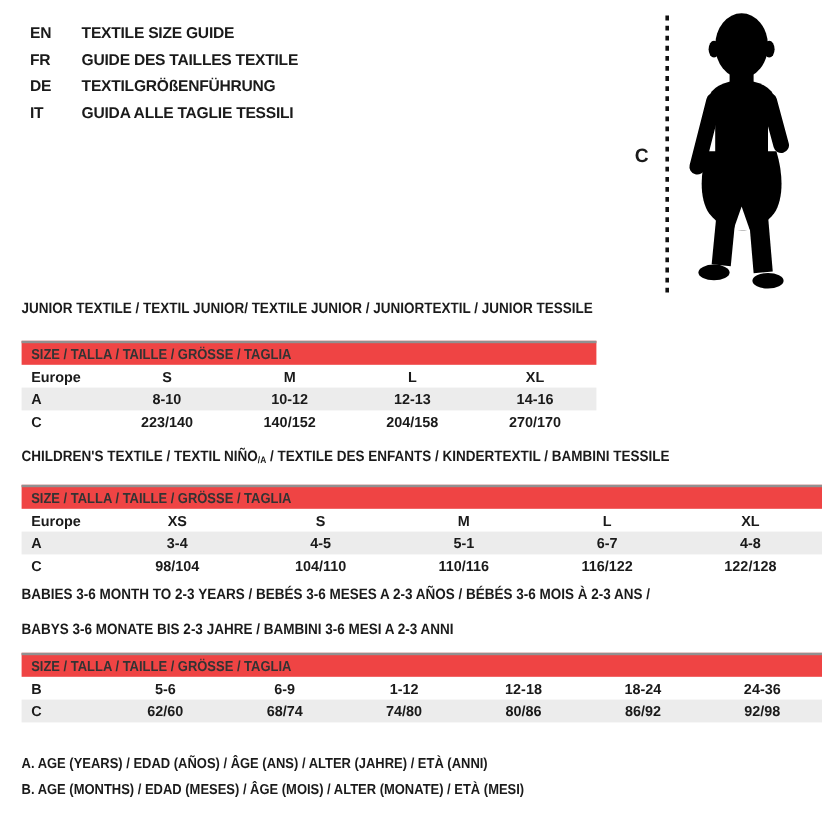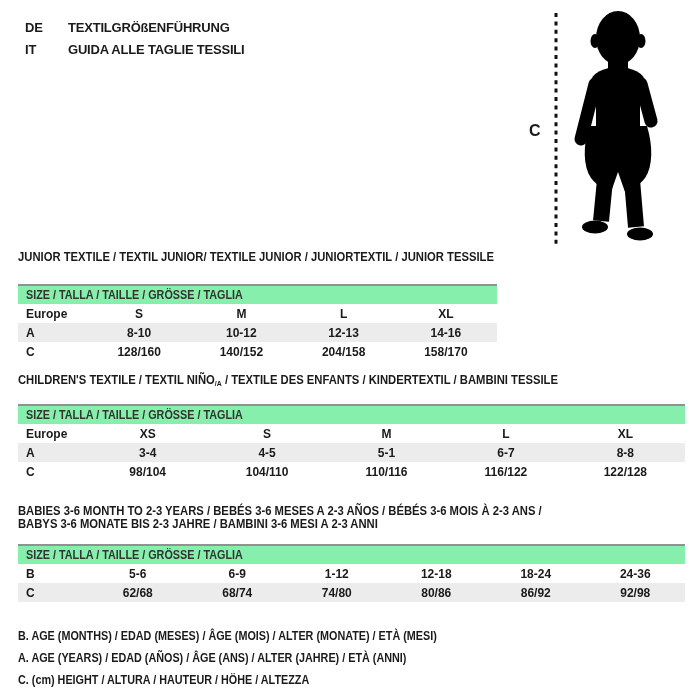--- a/index.html
+++ b/index.html
@@ -19,35 +19,43 @@
   .figure{position:absolute;left:520px;top:8px;width:170px;height:242px;}
   .figure svg{position:absolute;left:0;top:0;}
   .height-label{position:absolute;left:9px;top:114px;font-weight:bold;font-size:16px;}
 
   
   .sec-heading{position:absolute;left:18px;font-weight:bold;font-size:12.5px;white-space:nowrap;}
   .sub{font-size:0.62em;vertical-align:-2px;}
 
   
   .size-table{position:absolute;left:18px;font-size:12px;font-weight:bold;}
-  .st-header{height:20px;box-sizing:border-box;background:#86efac;border-top:2px solid #919191;
+  .st-header{height:20px;box-sizing:border-box;background:#ef4444;border-top:2px solid #919191;
              display:flex;align-items:center;padding-left:8px;color:#333333;}
   .st-row{display:flex;height:19px;align-items:center;}
   .st-row.shaded{background:#ececec;}
   .st-label{width:70px;box-sizing:border-box;padding-left:8px;}
   .st-cell{flex:1;text-align:center;}
 
   
   .footnotes{position:absolute;left:18px;top:625px;}
   .footnote{height:22px;display:flex;align-items:center;font-weight:bold;font-size:12px;white-space:nowrap;}
 </style>
 </head>
 <body>
 
 <div class="lang-list">
+  <div class="lang-row">
+    <span class="lang-code">EN</span>
+    <span>TEXTILE SIZE GUIDE</span>
+  </div>
+  <div class="lang-row">
+    <span class="lang-code">FR</span>
+    <span>GUIDE DES TAILLES TEXTILE</span>
+  </div>
   <div class="lang-row">
     <span class="lang-code">DE</span>
     <span>TEXTILGRÖßENFÜHRUNG</span>
   </div>
   <div class="lang-row">
     <span class="lang-code">IT</span>
     <span>GUIDA ALLE TAGLIE TESSILI</span>
   </div>
 </div>
 
@@ -90,24 +98,24 @@
   </div>
   <div class="st-row shaded">
     <div class="st-label">A</div>
     <div class="st-cell">8-10</div>
     <div class="st-cell">10-12</div>
     <div class="st-cell">12-13</div>
     <div class="st-cell">14-16</div>
   </div>
   <div class="st-row">
     <div class="st-label">C</div>
-    <div class="st-cell">128/160</div>
+    <div class="st-cell">223/140</div>
     <div class="st-cell">140/152</div>
     <div class="st-cell">204/158</div>
-    <div class="st-cell">158/170</div>
+    <div class="st-cell">270/170</div>
   </div>
 </div>
 
 <div class="sec-heading" style="top:373px;">
   <span class="cond"><span>CHILDREN'S TEXTILE / TEXTIL NIÑO</span><span class="sub">/A</span><span> / TEXTILE DES ENFANTS / KINDERTEXTIL / BAMBINI TESSILE</span></span>
 </div>
 <div class="size-table" style="top:404px;width:667px;">
   <div class="st-header">
     <span class="cond">SIZE / TALLA / TAILLE / GRÖSSE / TAGLIA</span>
   </div>
@@ -118,65 +126,62 @@
     <div class="st-cell">M</div>
     <div class="st-cell">L</div>
     <div class="st-cell">XL</div>
   </div>
   <div class="st-row shaded">
     <div class="st-label">A</div>
     <div class="st-cell">3-4</div>
     <div class="st-cell">4-5</div>
     <div class="st-cell">5-1</div>
     <div class="st-cell">6-7</div>
-    <div class="st-cell">8-8</div>
+    <div class="st-cell">4-8</div>
   </div>
   <div class="st-row">
     <div class="st-label">C</div>
     <div class="st-cell">98/104</div>
     <div class="st-cell">104/110</div>
     <div class="st-cell">110/116</div>
     <div class="st-cell">116/122</div>
     <div class="st-cell">122/128</div>
   </div>
 </div>
 
-<div class="sec-heading" style="top:504px;">
+<div class="sec-heading" style="top:488px;">
   <span class="cond">BABIES 3-6 MONTH TO 2-3 YEARS / BEBÉS 3-6 MESES A 2-3 AÑOS / BÉBÉS 3-6 MOIS À 2-3 ANS /</span>
 </div>
 <div class="sec-heading" style="top:517px;">
   <span class="cond">BABYS 3-6 MONATE BIS 2-3 JAHRE / BAMBINI 3-6 MESI A 2-3 ANNI</span>
 </div>
 <div class="size-table" style="top:544px;width:667px;">
   <div class="st-header">
     <span class="cond">SIZE / TALLA / TAILLE / GRÖSSE / TAGLIA</span>
   </div>
   <div class="st-row">
     <div class="st-label">B</div>
     <div class="st-cell">5-6</div>
     <div class="st-cell">6-9</div>
     <div class="st-cell">1-12</div>
     <div class="st-cell">12-18</div>
     <div class="st-cell">18-24</div>
     <div class="st-cell">24-36</div>
   </div>
   <div class="st-row shaded">
     <div class="st-label">C</div>
-    <div class="st-cell">62/68</div>
+    <div class="st-cell">62/60</div>
     <div class="st-cell">68/74</div>
     <div class="st-cell">74/80</div>
     <div class="st-cell">80/86</div>
     <div class="st-cell">86/92</div>
     <div class="st-cell">92/98</div>
   </div>
 </div>
 
 <div class="footnotes">
   <div class="footnote">
-      <span class="cond">B. AGE (MONTHS) / EDAD (MESES) / ÂGE (MOIS) / ALTER (MONATE) / ETÀ (MESI)</span>
-    </div>
-  <div class="footnote">
       <span class="cond">A. AGE (YEARS) / EDAD (AÑOS) / ÂGE (ANS) / ALTER (JAHRE) / ETÀ (ANNI)</span>
     </div>
   <div class="footnote">
-      <span class="cond">C. (cm) HEIGHT / ALTURA / HAUTEUR / HÖHE / ALTEZZA</span>
+      <span class="cond">B. AGE (MONTHS) / EDAD (MESES) / ÂGE (MOIS) / ALTER (MONATE) / ETÀ (MESI)</span>
     </div>
 </div>
 
 </body></html>

